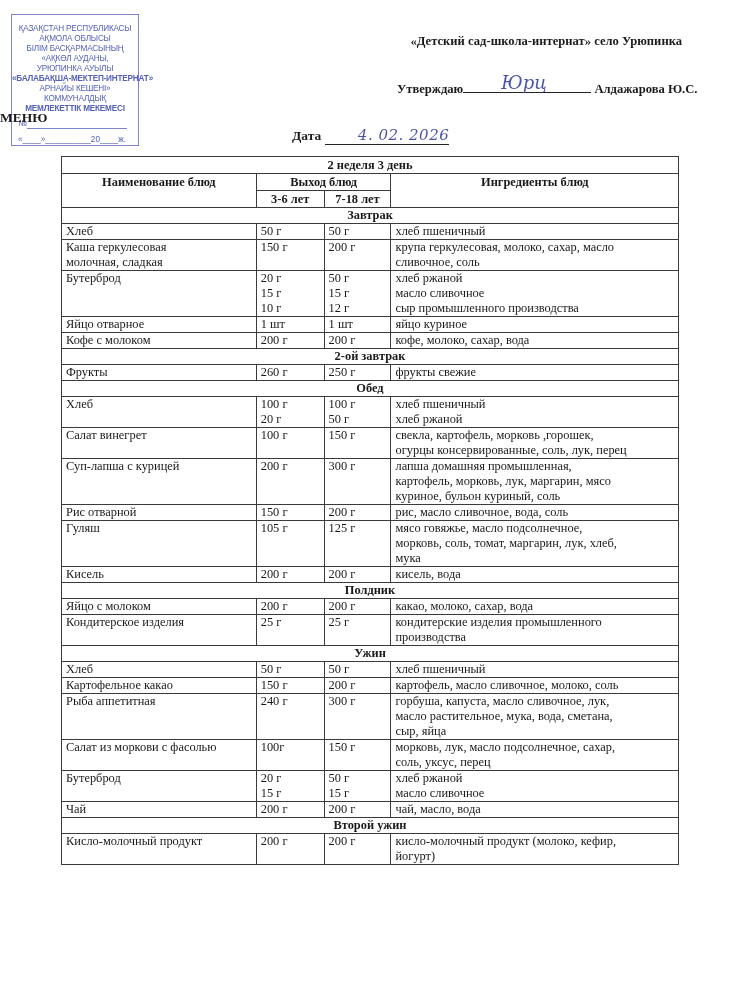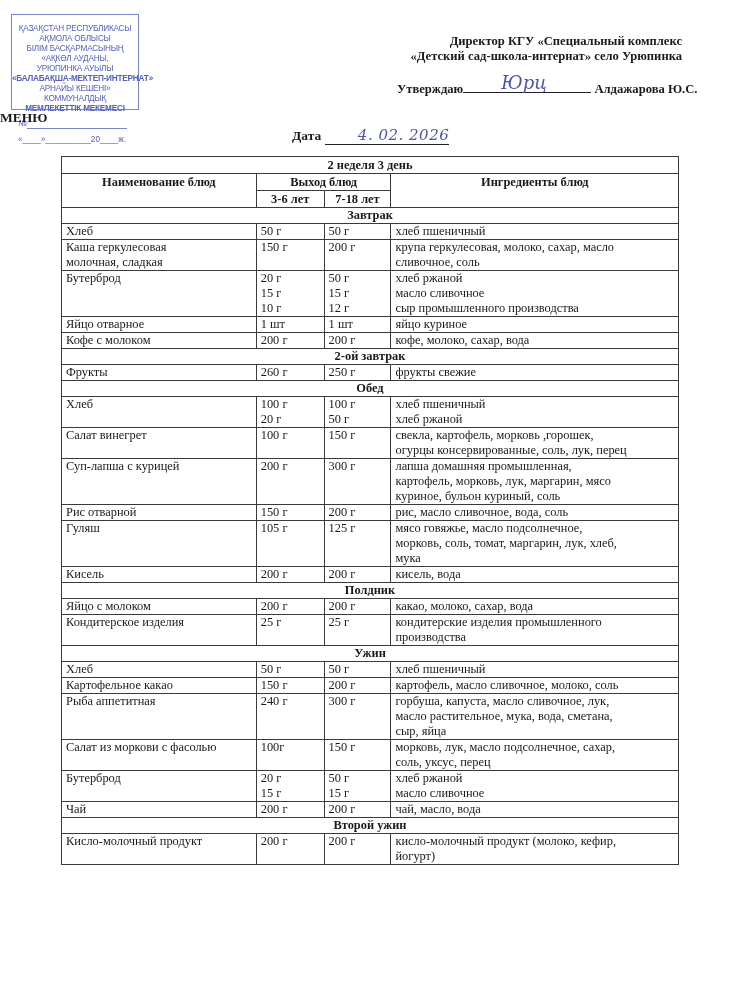--- a/index.html
+++ b/index.html
@@ -1,19 +1,19 @@
 <!DOCTYPE html>
 <html><head>
   <meta charset="utf-8">
   <style>
     html, body { margin: 0; padding: 0; background: #ffffff; }
     body { width: 732px; height: 1008px; position: relative; overflow: hidden;
       font-family: "Liberation Serif", "DejaVu Serif", serif; color: #1a1a1a; }
 
-    .stamp { position: absolute; left: 11px; top: 14px; width: 128px; height: 96px;
+    .stamp { position: absolute; left: 11px; top: 14px; width: 128px; height: 132px;
       border: 1px solid #7b86c9; color: #5562b8; font-family: "Liberation Sans", sans-serif;
       font-size: 8.2px; text-align: center; line-height: 10px; box-sizing: border-box; padding-top: 9px; }
     .stamp .st-line { display: block; white-space: nowrap; letter-spacing: -0.2px; }
     .stamp .st-bold { font-weight: bold; }
     .stamp .st-no { position: absolute; left: 6px; top: 104px; width: 114px; text-align: left; }
     .stamp .st-no span.ln { display: inline-block; width: 100px; border-bottom: 1px solid #7b86c9; height: 8px; vertical-align: bottom; }
     .stamp .st-date { position: absolute; left: 6px; top: 120px; width: 118px; text-align: left; white-space: nowrap; }
 
     .approval { position: absolute; right: 50px; top: 34px; width: 340px; text-align: right;
       font-weight: bold; font-size: 12.6px; line-height: 15px; }
@@ -49,21 +49,20 @@
   <span class="st-line">УРЮПИНКА АУЫЛЫ</span>
   <span class="st-line st-bold">«БАЛАБАҚША-МЕКТЕП-ИНТЕРНАТ»</span>
   <span class="st-line">АРНАЙЫ КЕШЕНІ»</span>
   <span class="st-line">КОММУНАЛДЫҚ</span>
   <span class="st-line st-bold">МЕМЛЕКЕТТІК МЕКЕМЕСІ</span>
   <div class="st-no"><span>№</span><span class="ln"></span></div>
   <div class="st-date">«____»__________20____ж.</div>
 </div>
 
 <div class="approval">
-  <div>Директор КГУ «Специальный комплекс</div>
   <div>«Детский сад-школа-интернат» село Урюпинка</div>
 </div>
 <div class="approve-line">
   <span>Утверждаю</span><span class="sig-space"><span class="sig">Юрц</span></span>
   <span>Алдажарова Ю.С.</span>
 </div>
 
 <div class="menu-title">МЕНЮ</div>
 <div class="date-line">
   <span>Дата</span><span class="date-val">4. 02. 2026</span>

